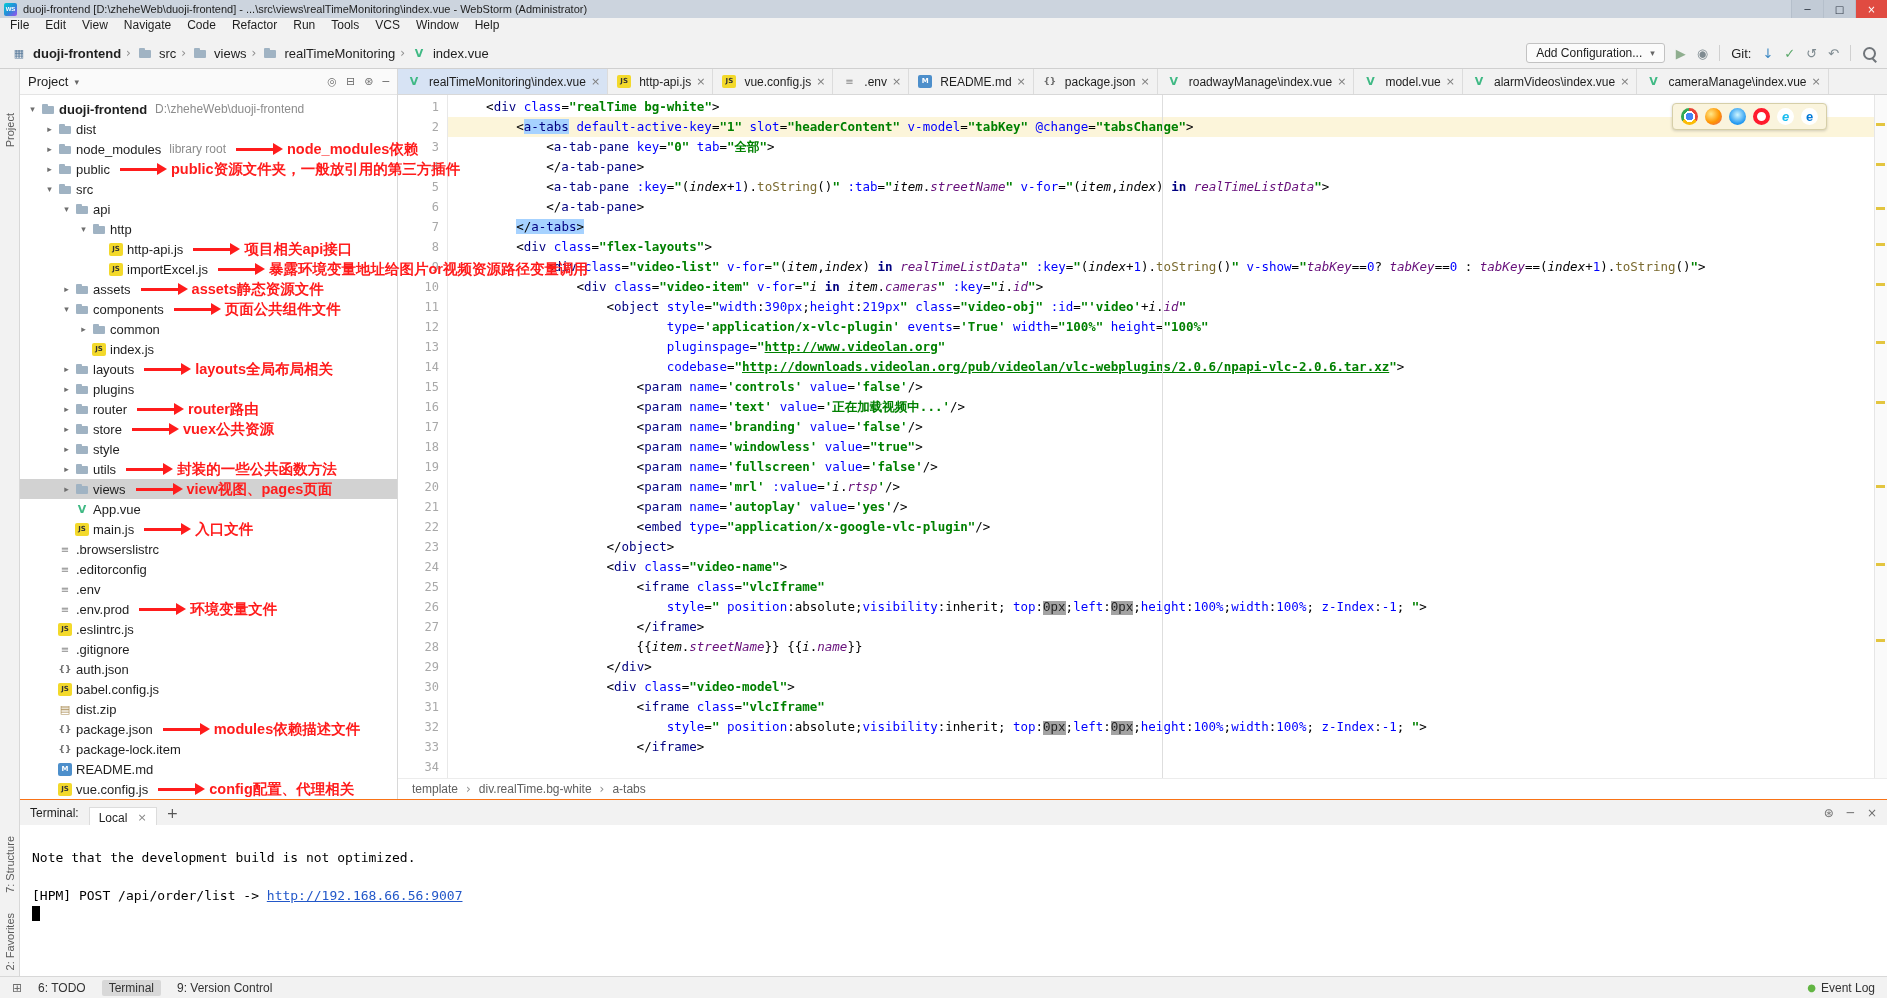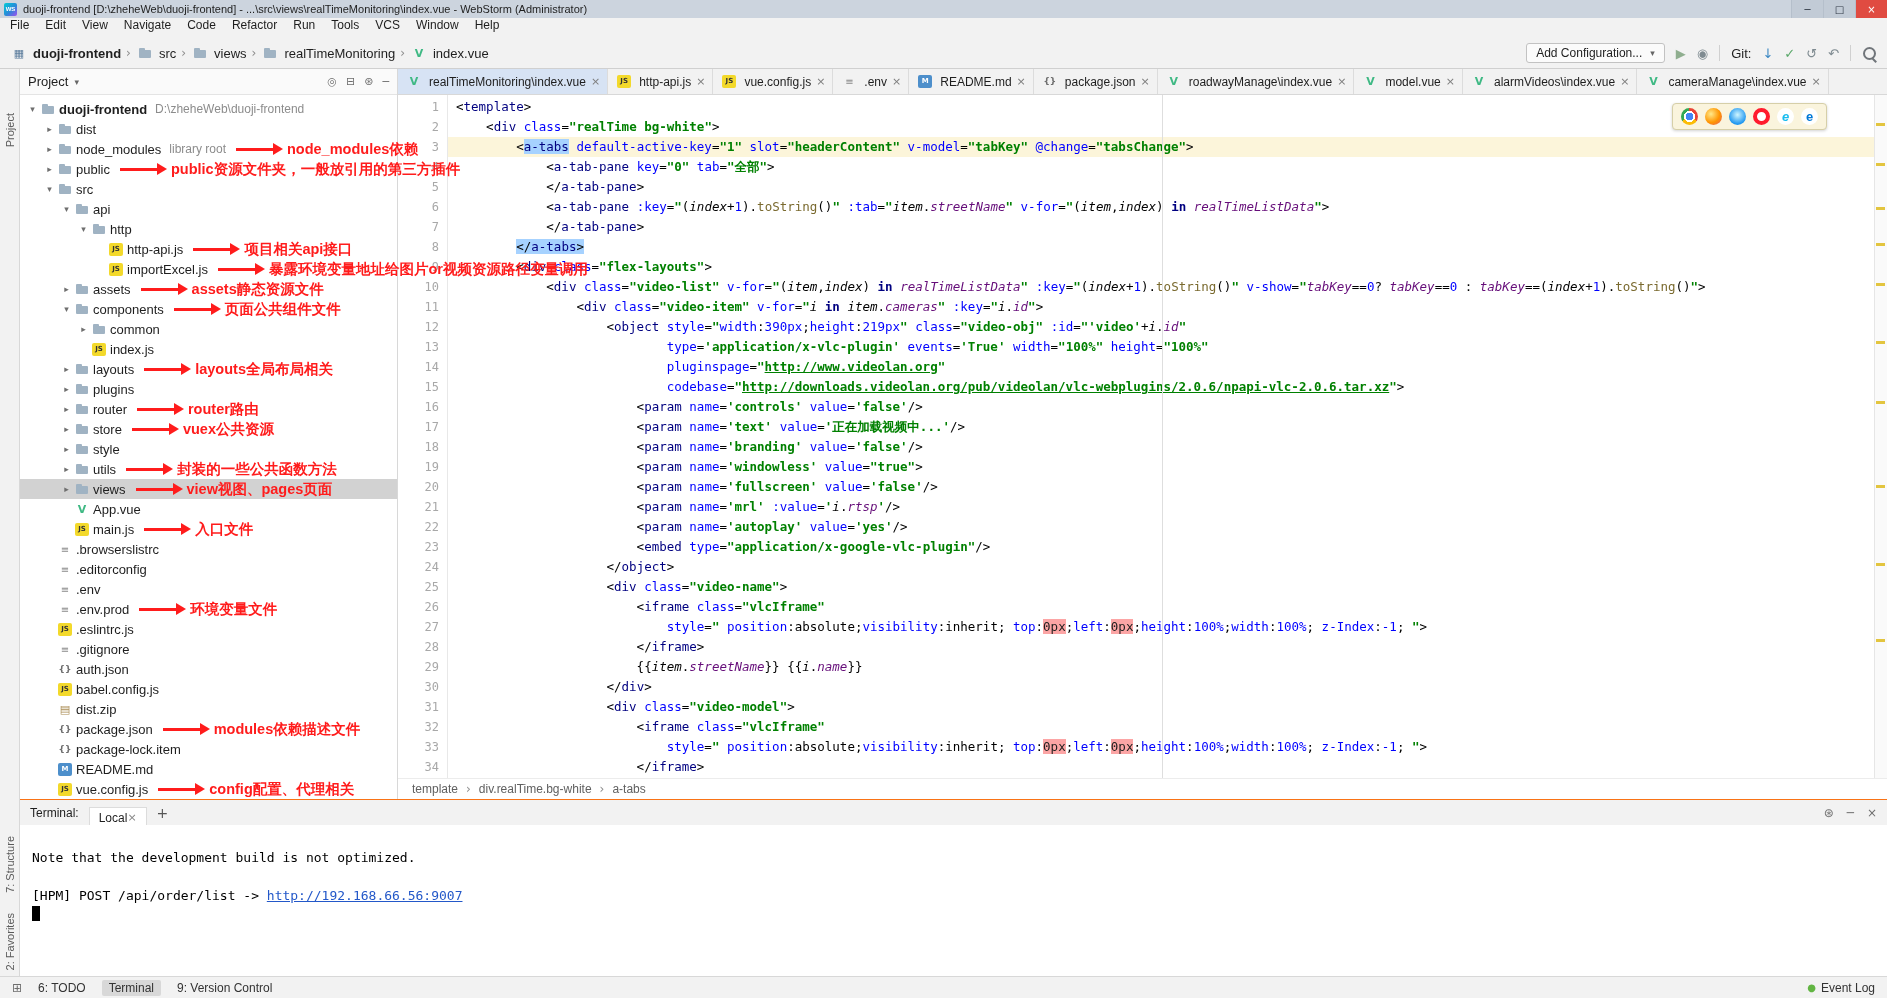--- a/index.html
+++ b/index.html
@@ -90,39 +90,39 @@
 .tk-d { color:#000; }
 .tk-t { color:#000080; }
 .tk-a { color:#0000FF; }
 .tk-s { color:#008000; font-weight:bold; }
 .tk-n { color:#0000FF; }
 .tk-k { color:#000080; font-weight:bold; }
 .tk-v { color:#000; font-style:italic; }
 .tk-f { color:#660E7A; font-style:italic; }
 .tk-m { color:#7A6A2F; }
 .tk-lk { color:#008000; font-weight:bold; text-decoration:underline; }
-.tk-hl { background:#fca5a5; }
+.tk-hl { background:#a3a3a3;font-family:Liberation Mono, monospace; }
 .tk-sel { background:#A6D2FF; }
 .browser-bar { position:absolute; top:8px; right:60px; display:flex; gap:7px; padding:4px 8px; background:#FAF4DD; border:1px solid #D6CFA8; border-radius:4px; box-shadow:0 1px 3px rgba(0,0,0,.18); z-index:4; }
 .br { width:17px; height:17px; border-radius:50%; text-align:center; }
 .br-chrome { background:radial-gradient(circle at 50% 50%, #4285F4 0 4px, #fff 4px 5.5px, rgba(0,0,0,0) 5.5px), conic-gradient(#EA4335 0 120deg, #FBBC05 120deg 240deg, #34A853 240deg 360deg); }
 .br-firefox { background:radial-gradient(circle at 35% 35%, #FFE98A, #FF9500 55%, #E3586E); }
 .br-safari { background:radial-gradient(circle at 50% 40%, #CFF6FF, #1E96F0 70%); }
 .br-opera { background:#fff; border:4px solid #FF1B2D; }
 .br-ie { background:#fff; color:#18BCEF; font-style:italic; font-weight:bold; font-size:13px; line-height:17px; }
 .br-edge { background:#fff; color:#0078D7; font-weight:bold; font-size:13px; line-height:17px; }
 .br-ie::before { content:"e"; }
 .br-edge::before { content:"e"; }
 .error-stripe { position:absolute; right:0; top:0; bottom:0; width:13px; background:#FAFAFA; border-left:1px solid #E6E6E6; z-index:3; }
 .tick { position:absolute; right:2px; width:9px; height:3px; background:#E3C53F; }
 .crumbs-bar { height:21px; flex:none; border-top:1px solid #ECECEC; background:#fff; display:flex; align-items:center; gap:6px; padding-left:14px; font-size:12px; color:#606060; }
 
 
 .terminal-head { height:26px; flex:none; background:#F2F2F2; border-top:1px solid #f97316; display:flex; align-items:center; gap:10px; padding:0 10px; font-size:12px; }
-.term-tab { display:flex; align-items:flex-start; gap:0; padding:3px 9px; background:#FFF; border:1px solid #DCDCDC; border-bottom:2px solid #4A88C7;margin-top:12px; }
+.term-tab { display:flex; align-items:flex-start; gap:10px; padding:3px 9px; background:#FFF; border:1px solid #DCDCDC; border-bottom:2px solid #4A88C7;margin-top:12px; }
 .term-plus { color:#555; font-size:14px; }
 .term-right { margin-left:auto; display:flex; gap:13px; color:#6E6E6E; font-size:12px; align-items:center; }
 .tclose { color:#888; font-size:11px; }
 .terminal-body { flex:1; background:#fff; font-family:"DejaVu Sans Mono",monospace; font-size:13px; line-height:19px; padding:4px 12px; overflow:hidden; }
 .t-line { white-space:pre; min-height:19px; }
 .tt-d { color:#000; }
 .tt-c { color:#0095A8; }
 .tt-u { color:#2358C9; text-decoration:underline; }
 .caret-block { display:inline-block; width:8px; height:15px; background:#000; vertical-align:-2px; }
 
@@ -532,21 +532,20 @@
                 <div class="gnum">28</div>
                 <div class="gnum">29</div>
                 <div class="gnum">30</div>
                 <div class="gnum">31</div>
                 <div class="gnum">32</div>
                 <div class="gnum">33</div>
                 <div class="gnum">34</div>
               </div>
             <div class="code-scroll">
               <div class="margin-line"></div>
-            <div class="code-line"><span class="tk-d">&lt;</span><span class="tk-t">template</span><span class="tk-d">&gt;</span></div>
                 <div class="code-line"><span class="tk-d">    &lt;</span><span class="tk-t">div</span><span class="tk-d"> </span><span class="tk-a">class</span><span class="tk-d">=</span><span class="tk-s">"realTime bg-white"</span><span class="tk-d">&gt;</span></div>
                 <div class="code-line caret-line"><span class="tk-d">        &lt;</span><span class="tk-t tk-sel">a-tabs</span><span class="tk-d"> </span><span class="tk-a">default-active-key</span><span class="tk-d">=</span><span class="tk-s">"1"</span><span class="tk-d"> </span><span class="tk-a">slot</span><span class="tk-d">=</span><span class="tk-s">"headerContent"</span><span class="tk-d"> </span><span class="tk-a">v-model</span><span class="tk-d">=</span><span class="tk-s">"tabKey"</span><span class="tk-d"> </span><span class="tk-a">@change</span><span class="tk-d">=</span><span class="tk-s">"tabsChange"</span><span class="tk-d">&gt;</span></div>
                 <div class="code-line"><span class="tk-d">            &lt;</span><span class="tk-t">a-tab-pane</span><span class="tk-d"> </span><span class="tk-a">key</span><span class="tk-d">=</span><span class="tk-s">"0"</span><span class="tk-d"> </span><span class="tk-a">tab</span><span class="tk-d">=</span><span class="tk-s">"全部"</span><span class="tk-d">&gt;</span></div>
                 <div class="code-line"><span class="tk-d">            &lt;/</span><span class="tk-t">a-tab-pane</span><span class="tk-d">&gt;</span></div>
                 <div class="code-line"><span class="tk-d">            &lt;</span><span class="tk-t">a-tab-pane</span><span class="tk-d"> </span><span class="tk-a">:key</span><span class="tk-d">=</span><span class="tk-s">"</span><span class="tk-d">(</span><span class="tk-v">index</span><span class="tk-d">+</span><span class="tk-n">1</span><span class="tk-d">).</span><span class="tk-m">toString</span><span class="tk-d">()</span><span class="tk-s">"</span><span class="tk-d"> </span><span class="tk-a">:tab</span><span class="tk-d">=</span><span class="tk-s">"</span><span class="tk-v">item</span><span class="tk-d">.</span><span class="tk-f">streetName</span><span class="tk-s">"</span><span class="tk-d"> </span><span class="tk-a">v-for</span><span class="tk-d">=</span><span class="tk-s">"</span><span class="tk-d">(</span><span class="tk-v">item</span><span class="tk-d">,</span><span class="tk-v">index</span><span class="tk-d">) </span><span class="tk-k">in</span><span class="tk-d"> </span><span class="tk-f">realTimeListData</span><span class="tk-s">"</span><span class="tk-d">&gt;</span></div>
                 <div class="code-line"><span class="tk-d">            &lt;/</span><span class="tk-t">a-tab-pane</span><span class="tk-d">&gt;</span></div>
                 <div class="code-line"><span class="tk-d">        </span><span class="tk-d tk-sel">&lt;/</span><span class="tk-t tk-sel">a-tabs</span><span class="tk-d tk-sel">&gt;</span></div>
                 <div class="code-line"><span class="tk-d">        &lt;</span><span class="tk-t">div</span><span class="tk-d"> </span><span class="tk-a">class</span><span class="tk-d">=</span><span class="tk-s">"flex-layouts"</span><span class="tk-d">&gt;</span></div>
                 <div class="code-line"><span class="tk-d">            &lt;</span><span class="tk-t">div</span><span class="tk-d"> </span><span class="tk-a">class</span><span class="tk-d">=</span><span class="tk-s">"video-list"</span><span class="tk-d"> </span><span class="tk-a">v-for</span><span class="tk-d">=</span><span class="tk-s">"</span><span class="tk-d">(</span><span class="tk-v">item</span><span class="tk-d">,</span><span class="tk-v">index</span><span class="tk-d">) </span><span class="tk-k">in</span><span class="tk-d"> </span><span class="tk-f">realTimeListData</span><span class="tk-s">"</span><span class="tk-d"> </span><span class="tk-a">:key</span><span class="tk-d">=</span><span class="tk-s">"</span><span class="tk-d">(</span><span class="tk-v">index</span><span class="tk-d">+</span><span class="tk-n">1</span><span class="tk-d">).</span><span class="tk-m">toString</span><span class="tk-d">()</span><span class="tk-s">"</span><span class="tk-d"> </span><span class="tk-a">v-show</span><span class="tk-d">=</span><span class="tk-s">"</span><span class="tk-f">tabKey</span><span class="tk-d">==</span><span class="tk-n">0</span><span class="tk-d">? </span><span class="tk-f">tabKey</span><span class="tk-d">==</span><span class="tk-n">0</span><span class="tk-d"> : </span><span class="tk-f">tabKey</span><span class="tk-d">==(</span><span class="tk-v">index</span><span class="tk-d">+</span><span class="tk-n">1</span><span class="tk-d">).</span><span class="tk-m">toString</span><span class="tk-d">()</span><span class="tk-s">"</span><span class="tk-d">&gt;</span></div>
                 <div class="code-line"><span class="tk-d">                &lt;</span><span class="tk-t">div</span><span class="tk-d"> </span><span class="tk-a">class</span><span class="tk-d">=</span><span class="tk-s">"video-item"</span><span class="tk-d"> </span><span class="tk-a">v-for</span><span class="tk-d">=</span><span class="tk-s">"</span><span class="tk-v">i</span><span class="tk-d"> </span><span class="tk-k">in</span><span class="tk-d"> </span><span class="tk-v">item</span><span class="tk-d">.</span><span class="tk-f">cameras</span><span class="tk-s">"</span><span class="tk-d"> </span><span class="tk-a">:key</span><span class="tk-d">=</span><span class="tk-s">"</span><span class="tk-v">i</span><span class="tk-d">.</span><span class="tk-f">id</span><span class="tk-s">"</span><span class="tk-d">&gt;</span></div>

